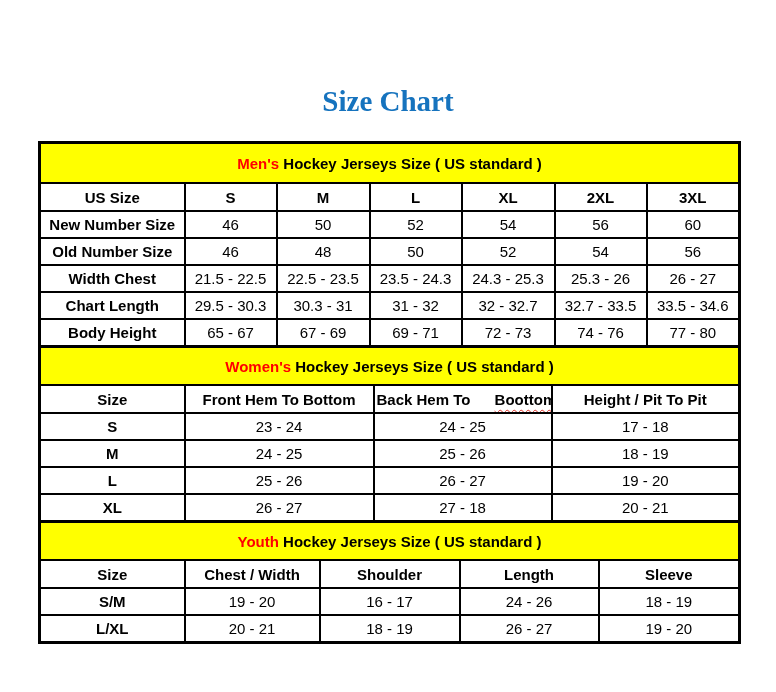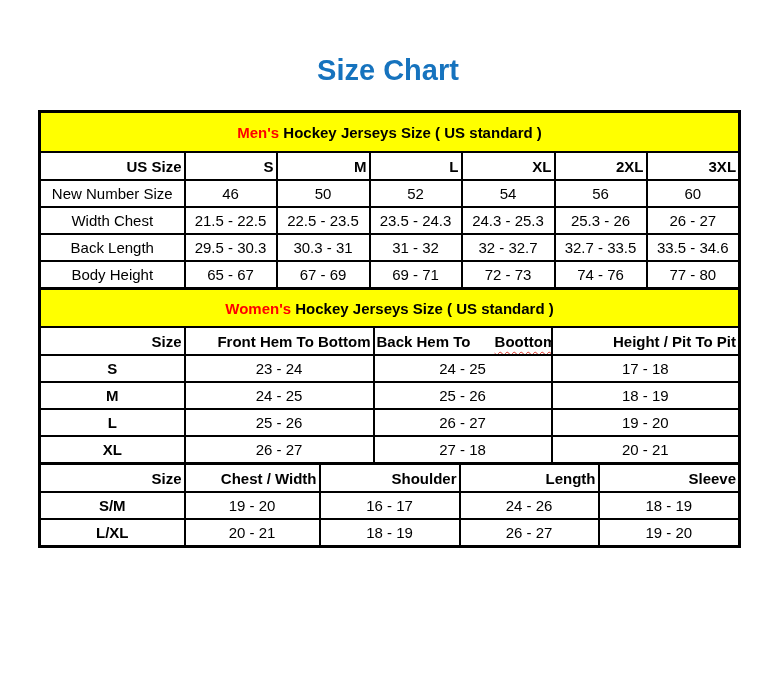--- a/index.html
+++ b/index.html
@@ -6,26 +6,27 @@
     margin: 0;
     padding: 0;
     background: #ffffff;
     width: 776px;
     height: 692px;
     overflow: hidden;
     font-family: "Liberation Sans", sans-serif;
     color: #000;
   }
   .page-title {
-    margin: 51px 0 0 0;
+    margin: 82px 0 0 0;
     text-align: center;
     font-size: 29px;
     line-height: 38px;
     font-weight: bold;
     color: #1673BE;
+    font-family: Liberation Serif, serif;
   }
   .tables-wrap {
     width: 700px;
     margin: 21px 9px 0 38px;
   }
   table.size-table {
     border-collapse: collapse;
     table-layout: fixed;
     width: 700px;
     border: 3px solid #000;
@@ -46,25 +47,24 @@
   td.banner-cell {
     background: #FFFF00;
     font-weight: bold;
     font-size: 17px;
     height: 36px;
   }
   td.banner-cell .banner-highlight { color: #FF0000; }
   tr.head-row td {
     font-weight: bold;
     height: 26px;
-    text-align: right;
   }
   tr.data-row td { height: 25px; }
   td.row-label-bold { font-weight: bold; }
-  td.row-label-plain { font-weight: normal; }
+  td.row-label-plain { font-weight: bold; }
   .wavy-word {
     text-decoration: underline;
     text-decoration-style: wavy;
     text-decoration-color: #D93025;
     text-decoration-thickness: 1px;
     text-underline-offset: 4px;
     padding-left: 20px;
   }
   .mens-banner-h { height: 38px !important; }
 </style>
@@ -104,30 +104,39 @@
     <tr class="data-row">
       <td class="row-label-plain">New Number Size</td>
       <td>46</td>
       <td>50</td>
       <td>52</td>
       <td>54</td>
       <td>56</td>
       <td>60</td>
     </tr>
     <tr class="data-row">
+      <td class="row-label-plain">Old Number Size</td>
+      <td>46</td>
+      <td>48</td>
+      <td>50</td>
+      <td>52</td>
+      <td>54</td>
+      <td>56</td>
+    </tr>
+    <tr class="data-row">
       <td class="row-label-plain">Width Chest</td>
       <td>21.5 - 22.5</td>
       <td>22.5 - 23.5</td>
       <td>23.5 - 24.3</td>
       <td>24.3 - 25.3</td>
       <td>25.3 - 26</td>
       <td>26 - 27</td>
     </tr>
     <tr class="data-row">
-      <td class="row-label-plain">Back Length</td>
+      <td class="row-label-plain">Chart Length</td>
       <td>29.5 - 30.3</td>
       <td>30.3 - 31</td>
       <td>31 - 32</td>
       <td>32 - 32.7</td>
       <td>32.7 - 33.5</td>
       <td>33.5 - 34.6</td>
     </tr>
     <tr class="data-row">
       <td class="row-label-plain">Body Height</td>
       <td>65 - 67</td>
@@ -192,20 +201,26 @@
 
   <table class="size-table">
     <colgroup>
       <col style="width:145px">
         <col style="width:135px">
         <col style="width:140px">
         <col style="width:139px">
         <col style="width:141px">
     </colgroup>
     <tbody>
+        <tr>
+      <td colspan="5" class="banner-cell">
+        <span class="banner-highlight">Youth</span>
+        <span>Hockey Jerseys Size ( US standard )</span>
+      </td>
+    </tr>
     <tr class="head-row">
       <td>Size</td>
       <td>Chest / Width</td>
       <td>Shoulder</td>
       <td>Length</td>
       <td>Sleeve</td>
     </tr>
     <tr class="data-row">
       <td class="row-label-bold">S/M</td>
       <td>19 - 20</td>

